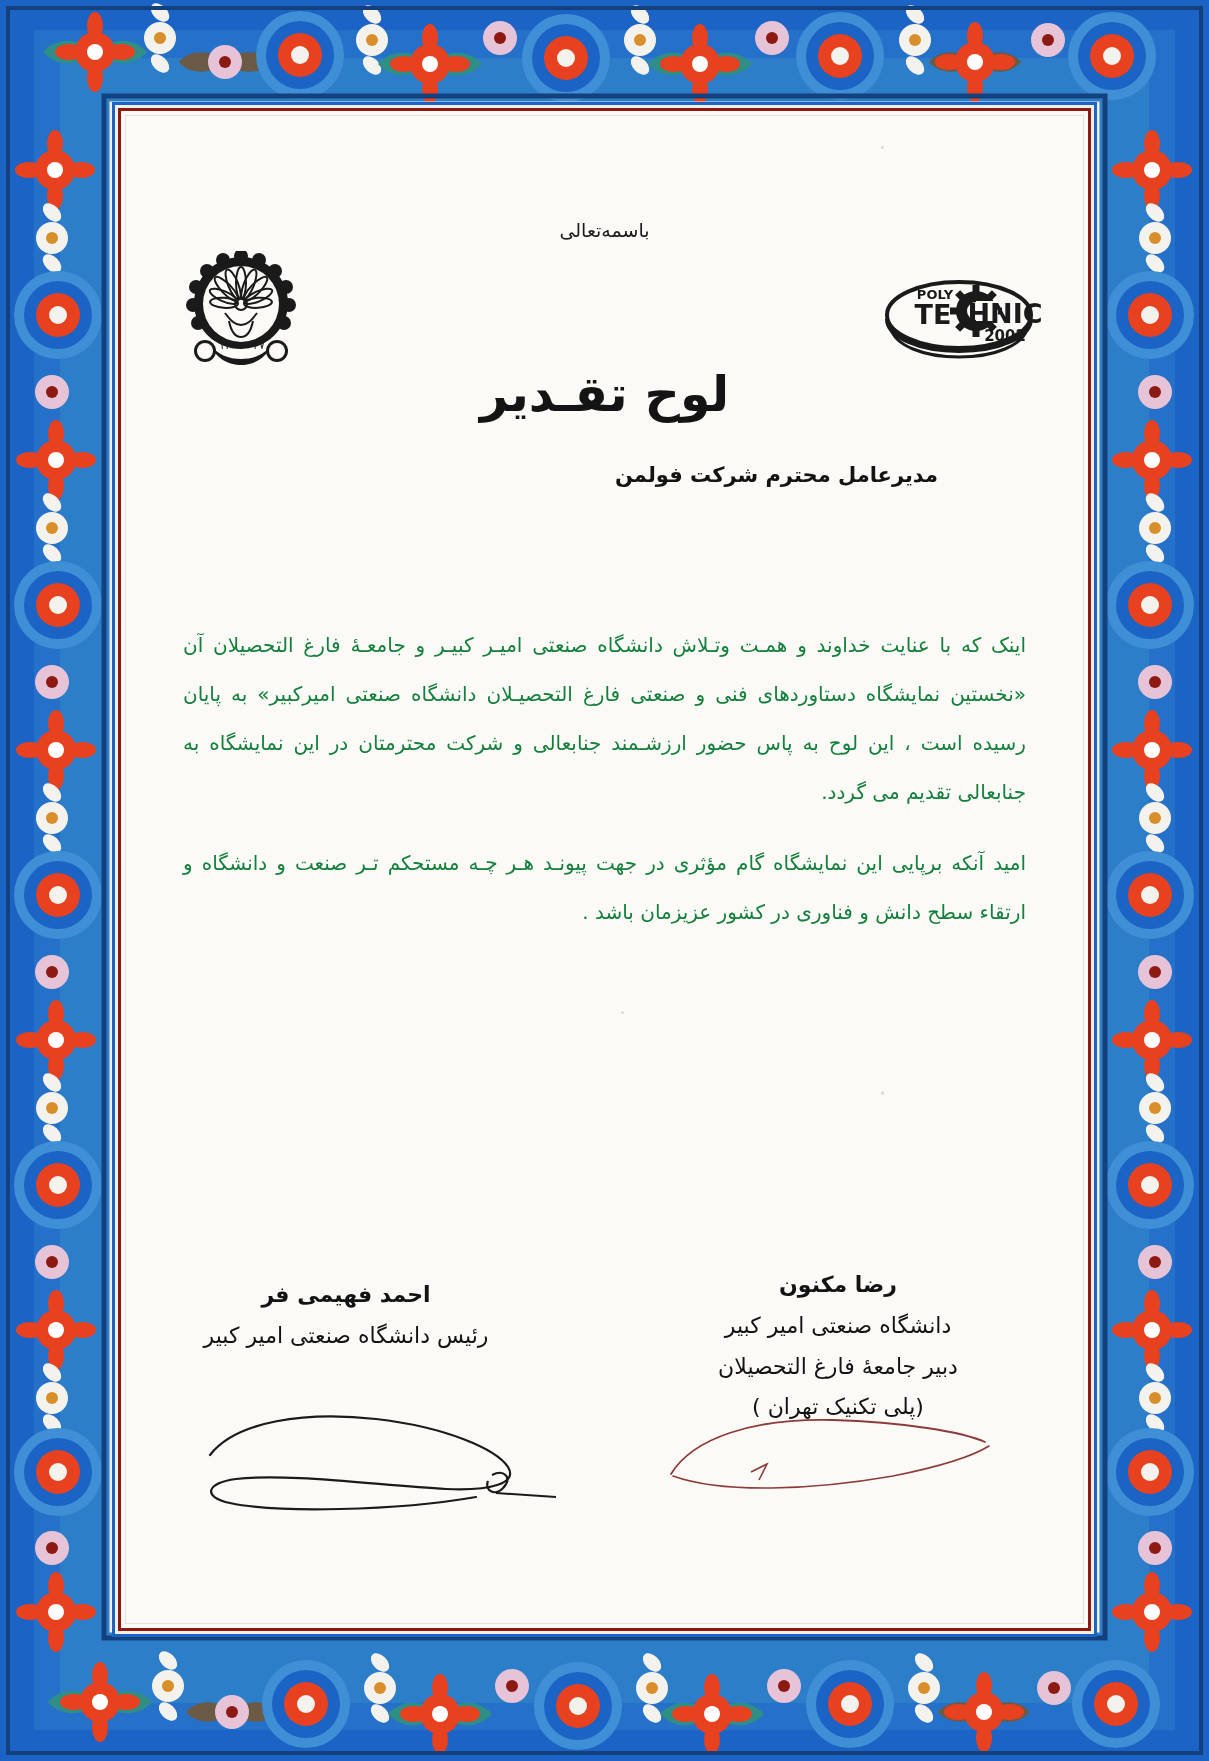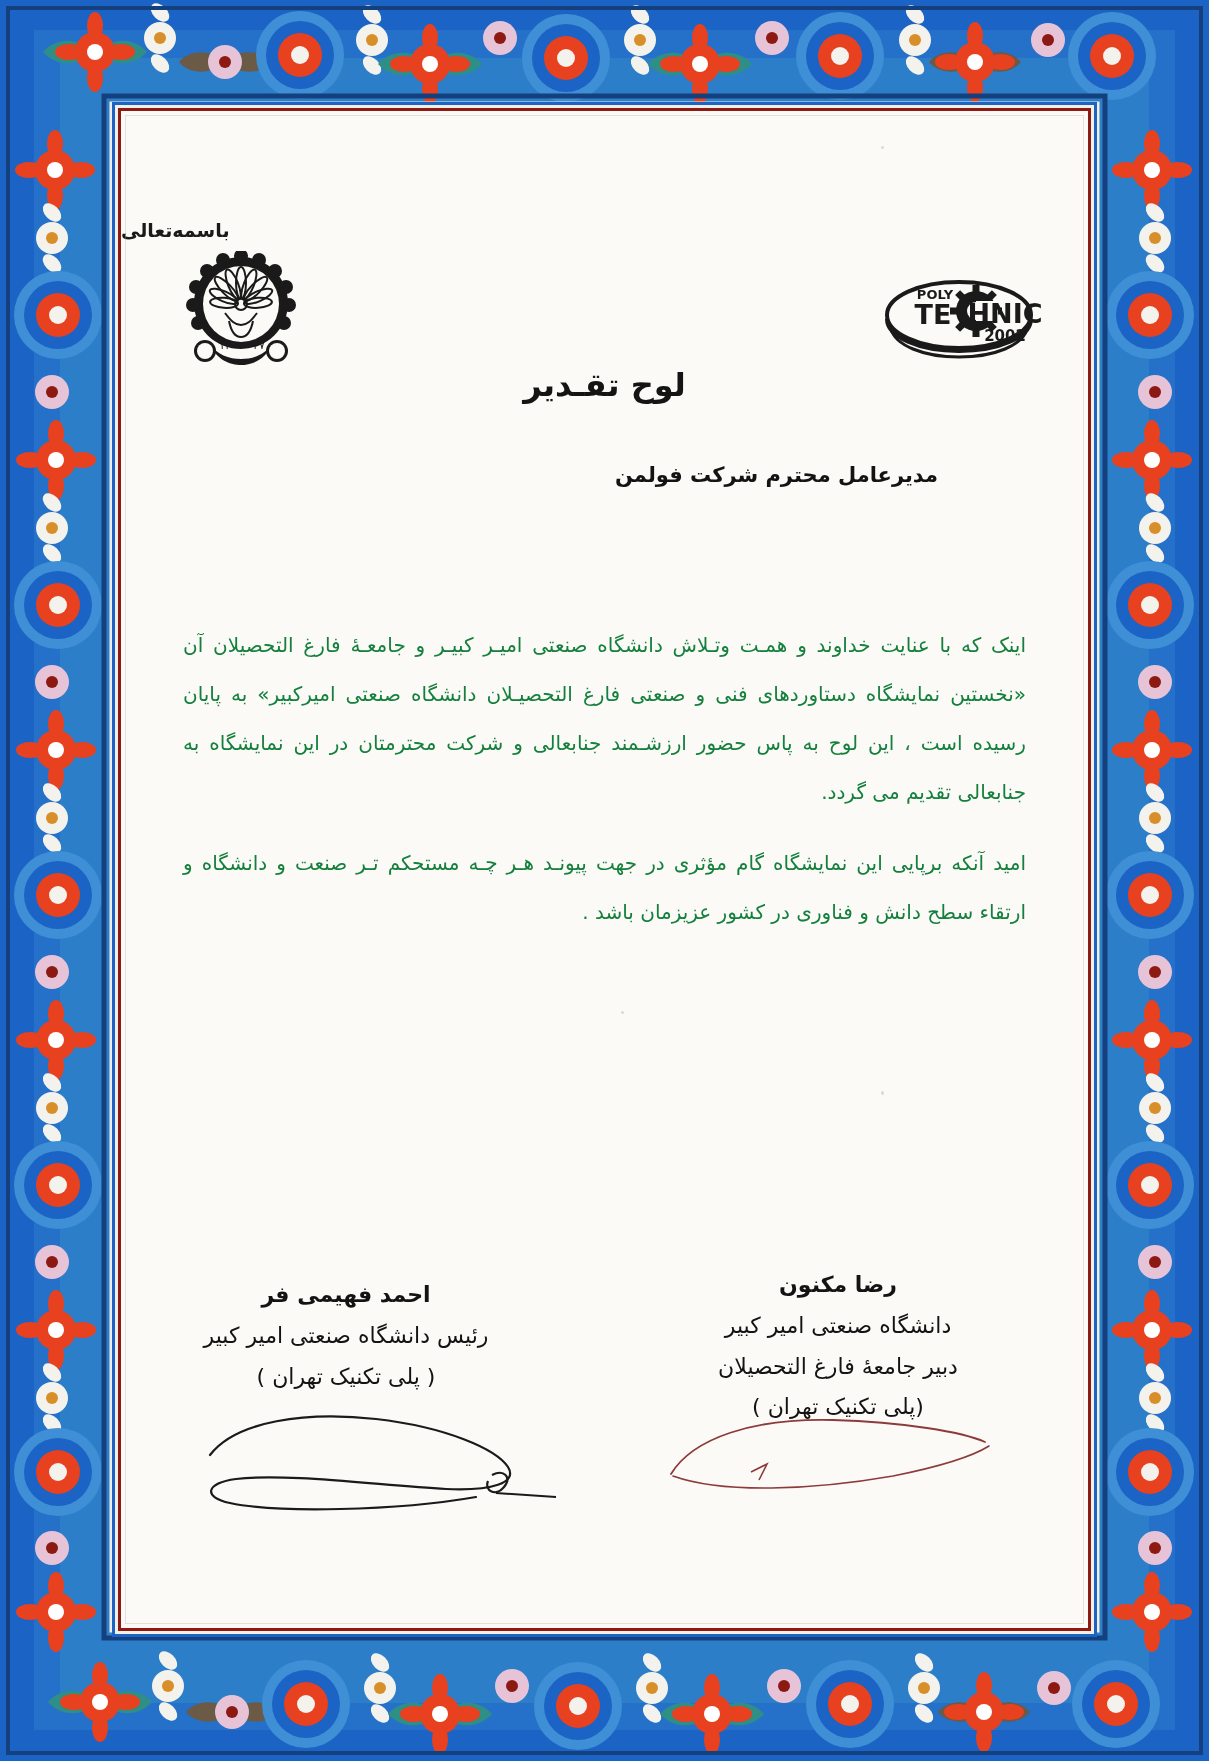--- a/index.html
+++ b/index.html
@@ -59,32 +59,32 @@
     content:"";position:absolute;inset:4px;border:1px solid #b8b0a0;pointer-events:none;opacity:.35;
   }
 
   
   .content{
     position:absolute;inset:0;
     padding:0;
     color:#111;
   }
   .bism{
-    position:absolute;top:108px;left:0;right:0;text-align:left;
-    font-size:19px;font-weight:700;letter-spacing:.5px;
+    position:absolute;top:108px;left:0;right:0;text-align:center;
+    font-size:19px;font-weight:400;letter-spacing:.5px;
     color:#1a1a1a;
   }
 
   .logo-left{position:absolute;left:60px;top:140px;width:120px;height:115px;}
   .logo-right{position:absolute;right:46px;top:160px;width:165px;height:90px;}
   .logo-left svg,.logo-right svg{display:block;}
 
   .cert-title{
     position:absolute;top:255px;left:0;right:0;text-align:center;
-    font-size:32px;font-weight:700;color:#141414;
+    font-size:49px;font-weight:700;color:#141414;
     letter-spacing:2px;
     font-family:"DejaVu Sans","Liberation Sans",sans-serif;
   }
 
   .addressee{
     position:absolute;top:340px;right:150px;text-align:right;
     font-size:21px;font-weight:700;line-height:2.35;color:#131313;
   }
   .addressee div{white-space:nowrap;}
 
@@ -377,21 +377,20 @@
       <div class="signatures">
         <div class="sig sig-right">
           <div class="nm">رضا مکنون</div>
           <div>دانشگاه صنعتی امیر کبیر</div>
           <div>دبیر جامعۀ فارغ التحصیلان</div>
           <div>(پلی تکنیک تهران )</div>
         </div>
         <div class="sig sig-left">
           <div class="nm">احمد فهیمی فر</div>
           <div>رئیس دانشگاه صنعتی امیر کبیر</div>
-          <div>( پلی تکنیک تهران )</div>
         </div>
       </div>
 
       <svg class="scribble scribble-left" width="360" height="130" viewBox="0 0 360 130">
         <path d="M14 62 C 40 28 110 18 180 26 C 250 34 300 56 312 74
                  C 322 90 296 98 250 96 C 180 92 90 80 40 86
                  C 10 90 6 104 34 110 C 80 120 200 118 280 104" fill="none" stroke="#1a1a1a" stroke-width="2.2" stroke-linecap="round"></path>
         <path d="M296 82 C 308 76 316 84 308 94 C 300 104 288 98 292 88" fill="none" stroke="#1a1a1a" stroke-width="2.2"></path>
         <path d="M300 100 L 360 104" fill="none" stroke="#1a1a1a" stroke-width="2"></path>
       </svg>

